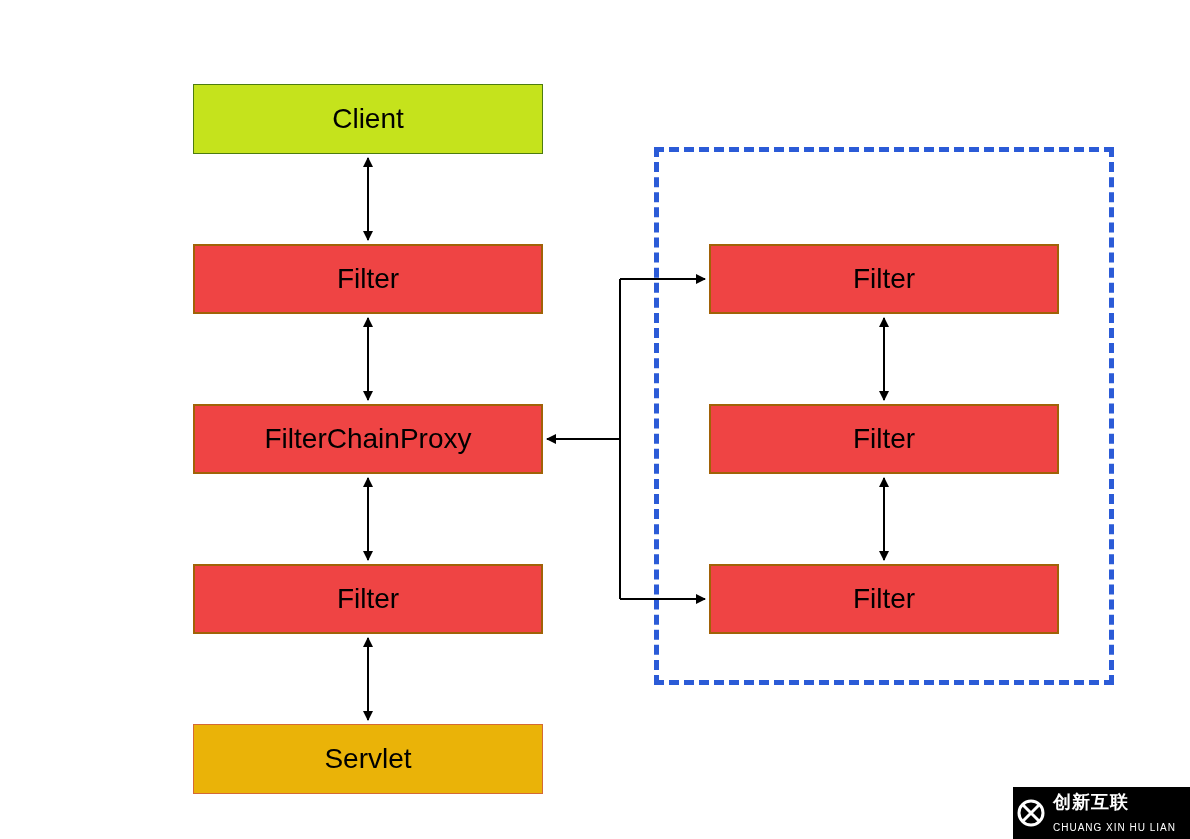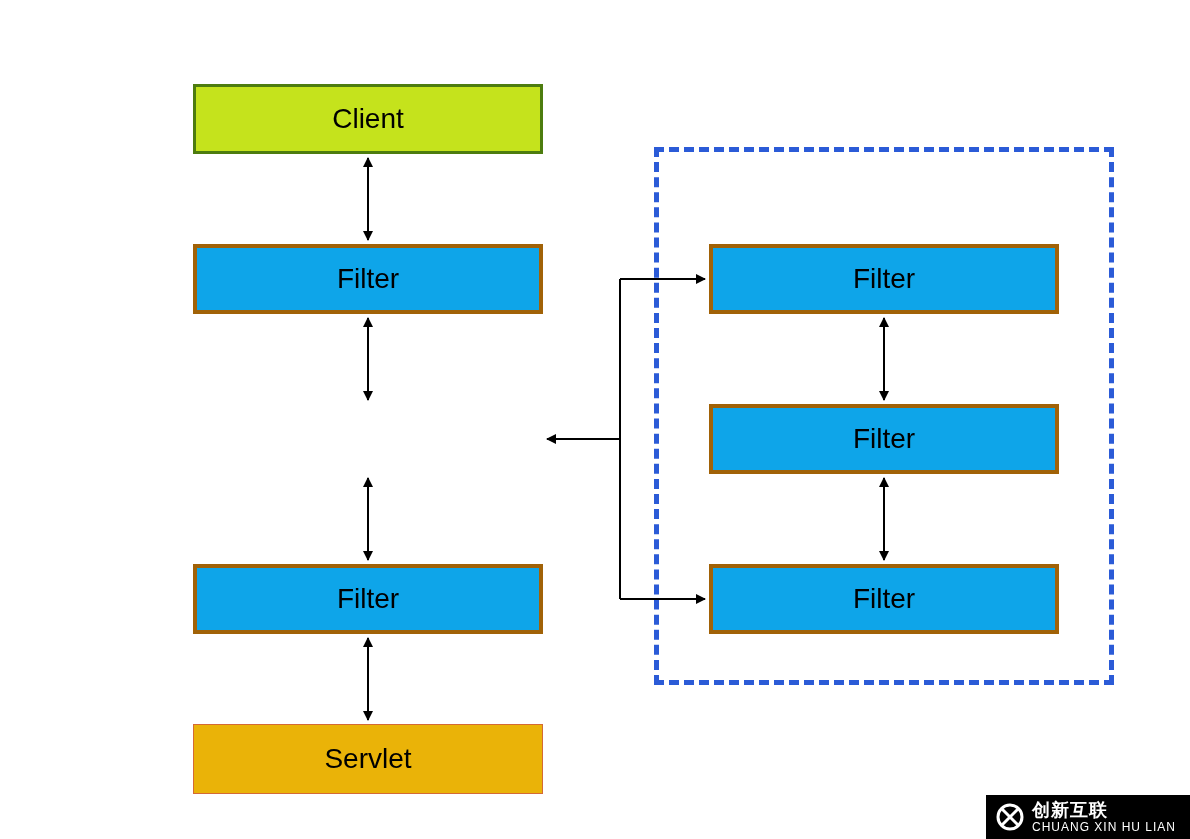--- a/index.html
+++ b/index.html
@@ -18,25 +18,25 @@
   .box {
     position: absolute;
     display: flex;
     align-items: center;
     justify-content: center;
     font-size: 28px;
     box-sizing: border-box;
   }
   .client {
     background: #c5e31c;
-    border: 3px solid #4d7c0f;
+    border: 1px solid #4d7c0f;
   }
   .filter {
-    background: #0ea5e9; 
-    border: 4px solid #a16207;
+    background: #ef4444; 
+    border: 2px solid #a16207;
   }
   .servlet {
     background: #eab308;
     border: 1px solid #d46a35;
   }
   .security-container {
     position: absolute;
     border: 5px dashed #2b5bd7;
     box-sizing: border-box;
   }
@@ -44,34 +44,34 @@
     position: absolute;
     font-size: 28px;
     color: #000;
   }
   .footer-logo {
     position: absolute;
     right: 0;
     bottom: 0;
     background: #000;
     color: #fff;
-    padding: 6px 14px 6px 10px;
+    padding: 6px 14px 6px 4px;
     display: flex;
     align-items: center;
     gap: 8px;
   }
   .footer-logo .cn {
     font-size: 18px;
     font-weight: bold;
     letter-spacing: 1px;
   }
   .footer-logo .en {
-    font-size: 12px;
+    font-size: 10px;
     letter-spacing: 1px;
-    margin-top: 2px;
+    margin-top: 12px;
   }
   .logo-mark svg { display:block; }
   svg.arrows {
     position: absolute;
     left: 0;
     top: 0;
     width: 1190px;
     height: 839px;
     pointer-events: none;
   }
@@ -82,20 +82,23 @@
 <div class="diagram">
 
   <div class="box client" style="left:193px; top:84px; width:350px; height:70px;">
     <span>Client</span>
   </div>
 
   <div class="box filter" style="left:193px; top:244px; width:350px; height:70px;">
     <span>Filter</span>
   </div>
 
+  <div class="box filter" style="left:193px; top:404px; width:350px; height:70px;">
+    <span>FilterChainProxy</span>
+  </div>
 
   <div class="box filter" style="left:193px; top:564px; width:350px; height:70px;">
     <span>Filter</span>
   </div>
 
   <div class="box servlet" style="left:193px; top:724px; width:350px; height:70px;">
     <span>Servlet</span>
   </div>
 
   <div class="security-container" style="left:654px; top:147px; width:460px; height:538px;"></div>

